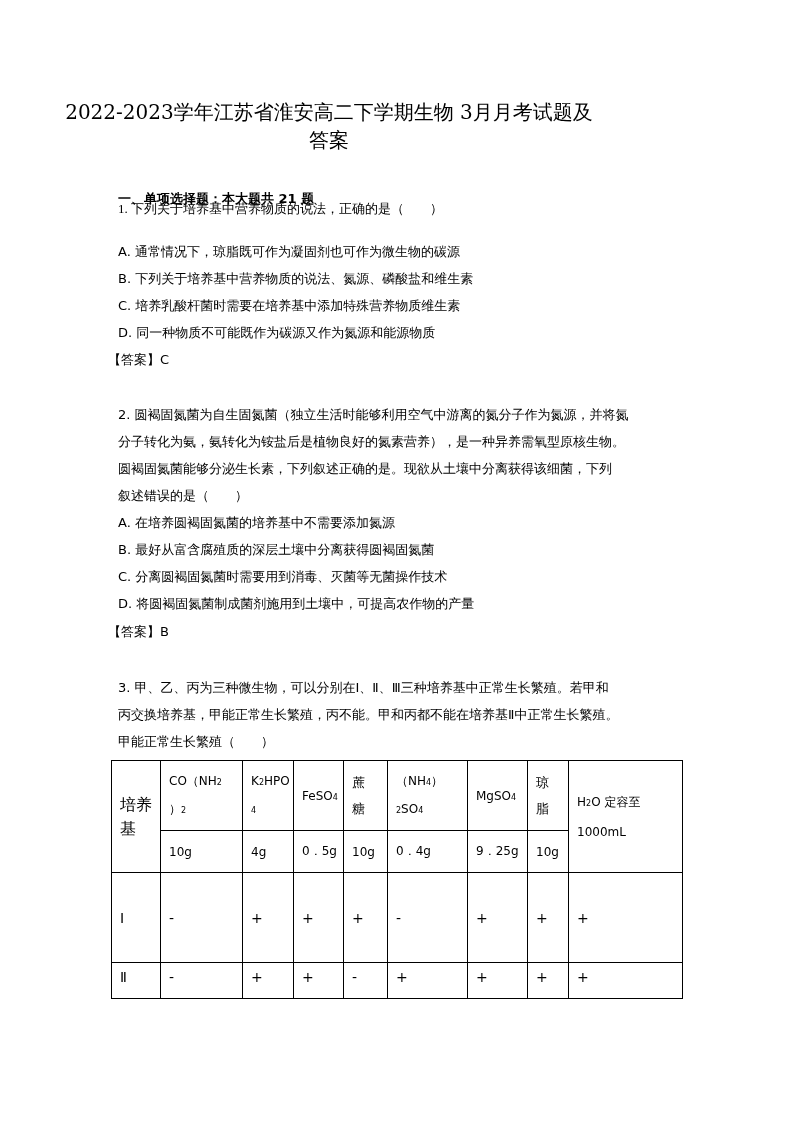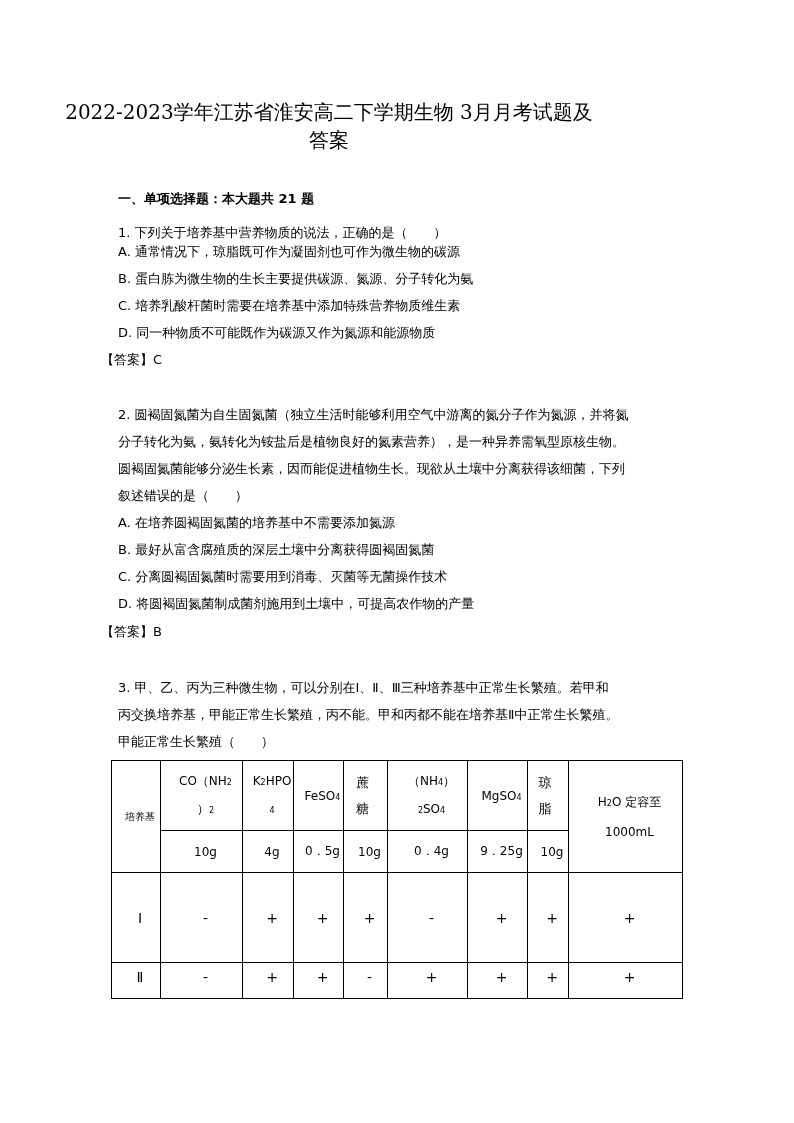--- a/index.html
+++ b/index.html
@@ -2,49 +2,49 @@
 <html><head>
 <meta charset="utf-8">
 <style>
   html, body { margin:0; padding:0; background:#ffffff; }
   body { width:794px; height:1123px; position:relative; overflow:hidden;
          font-family:"DejaVu Sans", "Liberation Sans", sans-serif; color:#000; }
   .title { position:absolute; left:0; width:658px; text-align:center;
            font-family:"DejaVu Serif", "Liberation Serif", serif; font-size:20px; line-height:28px; }
   .line { position:absolute; left:118px; font-size:13px; line-height:16px; white-space:nowrap; }
   .section { font-weight:bold; }
-  .ans { left:101px; }
+  .ans { left:108px; }
   table.media { position:absolute; left:111px; top:760px; border-collapse:collapse;
                 font-size:12px; table-layout:fixed; }
-  table.media td { border:1px solid #000; padding:0 0 0 8px; vertical-align:middle; text-align:center; }
+  table.media td { border:1px solid #000; padding:0 0 0 8px; vertical-align:middle; text-align:left; }
   sub, .sub { font-size:8px; }
 </style>
 </head>
 <body>
 
 <div>
   <div class="title" style="top:98px;">2022-2023学年江苏省淮安高二下学期生物 3月月考试题及</div>
   <div class="title" style="top:126px;">答案</div>
 </div>
 
 <div class="line section" style="top:191px;">一、单项选择题：本大题共 21 题</div>
 
 <div>
-  <div class="line" style="top:225px;">1. 下列关于培养基中营养物质的说法，正确的是（　　）</div>
+  <div class="line" style="top:201px;font-family:Liberation Serif, serif;">1. 下列关于培养基中营养物质的说法，正确的是（　　）</div>
   <div class="line" style="top:244px;">A. 通常情况下，琼脂既可作为凝固剂也可作为微生物的碳源</div>
-  <div class="line" style="top:271px;">B. 蛋白胨为微生物的生长主要提供碳源、氮源、分子转化为氨</div>
+  <div class="line" style="top:271px;">B. 下列关于培养基中营养物质的说法、氮源、磷酸盐和维生素</div>
   <div class="line" style="top:298px;">C. 培养乳酸杆菌时需要在培养基中添加特殊营养物质维生素</div>
   <div class="line" style="top:325px;">D. 同一种物质不可能既作为碳源又作为氮源和能源物质</div>
   <div class="line ans" style="top:352px;">【答案】C</div>
 </div>
 
 <div>
   <div class="line" style="top:407px;">2. 圆褐固氮菌为自生固氮菌（独立生活时能够利用空气中游离的氮分子作为氮源，并将氮</div>
   <div class="line" style="top:434px;">分子转化为氨，氨转化为铵盐后是植物良好的氮素营养），是一种异养需氧型原核生物。</div>
-  <div class="line" style="top:461px;">圆褐固氮菌能够分泌生长素，因而能促进植物生长。现欲从土壤中分离获得该细菌，下列</div>
+  <div class="line" style="top:461px;">圆褐固氮菌能够分泌生长素，下列叙述正确的是。现欲从土壤中分离获得该细菌，下列</div>
   <div class="line" style="top:488px;text-align:center;">叙述错误的是（　　）</div>
   <div class="line" style="top:515px;text-align:right;">A. 在培养圆褐固氮菌的培养基中不需要添加氮源</div>
   <div class="line" style="top:542px;">B. 最好从富含腐殖质的深层土壤中分离获得圆褐固氮菌</div>
   <div class="line" style="top:569px;">C. 分离圆褐固氮菌时需要用到消毒、灭菌等无菌操作技术</div>
   <div class="line" style="top:596px;">D. 将圆褐固氮菌制成菌剂施用到土壤中，可提高农作物的产量</div>
   <div class="line ans" style="top:624px;">【答案】B</div>
 </div>
 
 <div>
   <div class="line" style="top:680px;">3. 甲、乙、丙为三种微生物，可以分别在Ⅰ、Ⅱ、Ⅲ三种培养基中正常生长繁殖。若甲和</div>
@@ -59,21 +59,21 @@
       <col style="width:51px">
       <col style="width:50px">
     <col style="width:44px">
       <col style="width:80px">
       <col style="width:60px">
       <col style="width:41px">
       <col style="width:114px">
   </colgroup>
   <tbody>
       <tr style="height:70px;">
-    <td rowspan="2" style="font-size:10px;line-height:24px;">培养基</td>
+    <td rowspan="2" style="font-size:16px;line-height:24px;">培养基</td>
     <td style="line-height:26px;"><span>CO（NH</span><span class="sub">2</span><br><span>）</span><span class="sub">2</span></td>
     <td style="line-height:26px;"><span>K</span><span class="sub">2</span><span>HPO</span><br><span class="sub">4</span></td>
     <td><span>FeSO</span><span class="sub">4</span></td>
     <td style="font-size:13px;line-height:26px;padding-right:14px;">蔗糖</td>
     <td style="line-height:26px;"><span>（NH</span><span class="sub">4</span><span>）</span><br><span class="sub">2</span><span>SO</span><span class="sub">4</span></td>
     <td><span>MgSO</span><span class="sub">4</span></td>
     <td style="font-size:13px;line-height:26px;padding-right:14px;">琼脂</td>
     <td rowspan="2" style="line-height:28px;"><span>H</span><span class="sub">2</span><span style="font-size:12px;">O 定容至</span><br><span>1000mL</span></td>
   </tr>
   <tr style="height:42px;">

